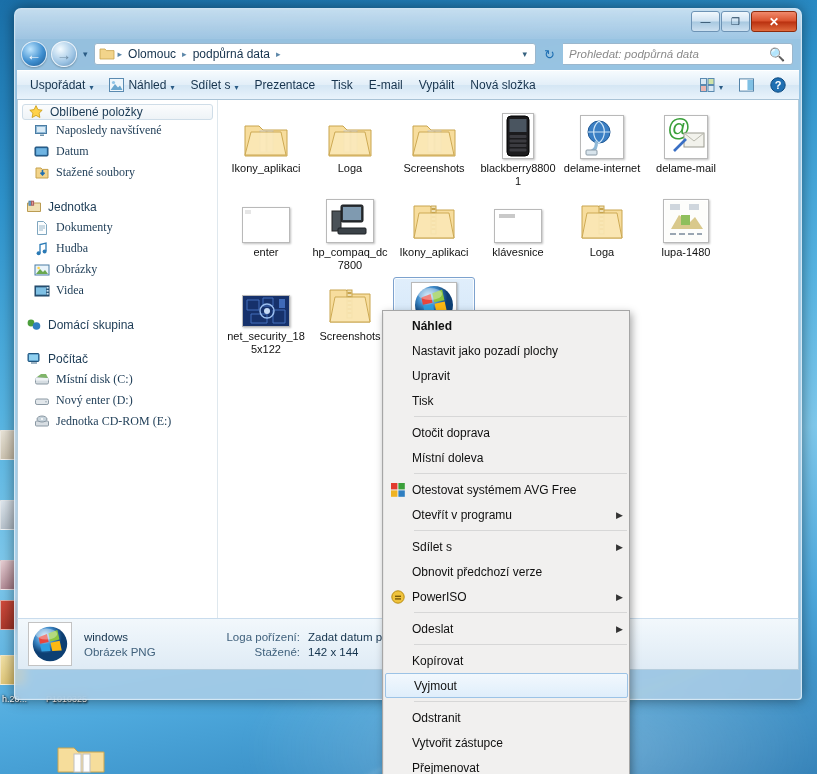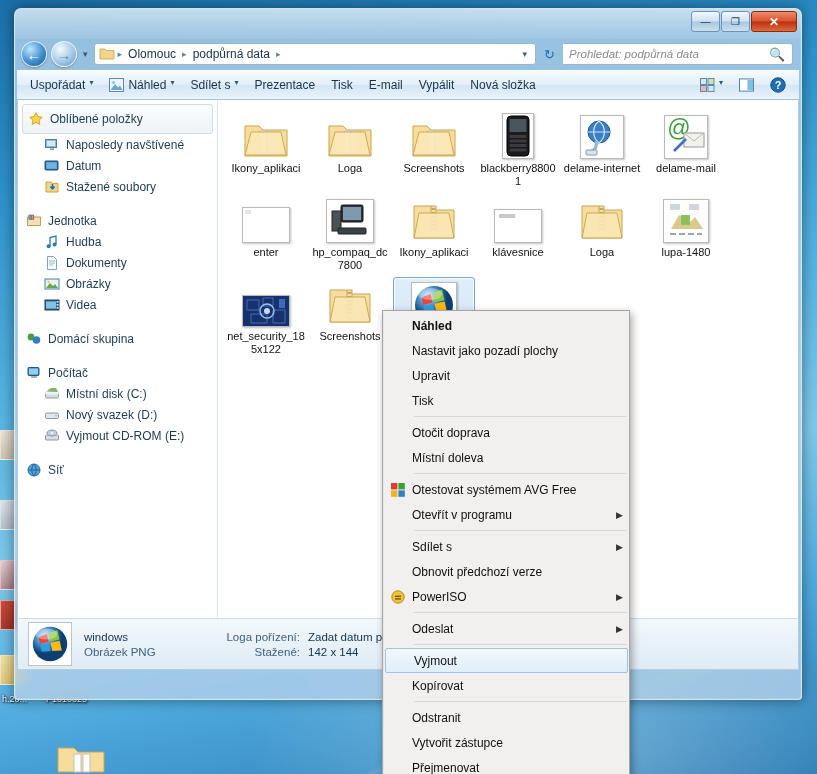--- a/index.html
+++ b/index.html
@@ -99,21 +99,21 @@
 
   
   #toolbar {
     height: 30px; margin: 1px 2px 0;
     background: linear-gradient(to bottom, #f6fbfe, #e2eef8 50%, #d4e6f4 51%, #e9f3fb);
     border-top: 1px solid #ffffff; border-bottom: 1px solid #a9c3d6;
     display: flex; align-items: center; padding: 0 6px; gap: 2px;
     font-size: 12px; color: #16334d;
   }
   .tb-item {
-    display: flex; align-items: flex-start; gap: 4px; padding: 4px 7px;
+    display: flex; align-items: flex-end; gap: 4px; padding: 4px 7px;
     border-radius: 3px; cursor: pointer; white-space: nowrap;
   }
   .tb-caret { font-size: 8px; color: #2a5b85; }
   .tb-spacer { flex: 1; }
   .tb-icon-sq { width: 15px; height: 14px; }
 
   
   #main { display: flex; margin: 0 2px; height: 518px; background: #fff;
           border-left: 1px solid #b5cddd; border-right: 1px solid #b5cddd; }
   #sidebar {
@@ -121,23 +121,23 @@
     padding: 4px 0 0 0; overflow: hidden; font-size: 12px; color: #1c3b55;
   }
   .side-item {
     display: flex; align-items: center; gap: 6px; height: 21px;
     padding-left: 10px; cursor: pointer; white-space: nowrap;
   }
   .side-item.header { font-weight: normal; padding-left: 8px; }
   .side-item.sel {
     background: linear-gradient(to bottom, #fbfcfd, #eef3f7);
     border: 1px solid #cfdde8; border-radius: 3px;
-    margin: 0 4px; padding-left: 5px; height: 30px;
-  }
-  .side-item.child { padding-left: 26px; }
+    margin: 0 4px; padding-left: 5px; height: 16px;
+  }
+  .side-item.child { padding-left: 16px; font-family: Liberation Serif, serif; }
   .side-gap { height: 13px; }
   .side-ico { width: 16px; height: 16px; flex: 0 0 16px; }
 
   #file-area { flex: 1; position: relative; background: #fff; overflow: hidden; padding: 8px 0 0 6px; }
   #file-grid { display: flex; flex-wrap: wrap; align-content: flex-start; }
   .file-item {
     width: 82px; height: 82px; margin: 1px 1px;
     display: flex; flex-direction: column; align-items: center;
     cursor: default; padding-top: 2px;
   }
@@ -354,32 +354,32 @@
       <div class="side-item header">
         <svg class="side-ico" viewBox="0 0 16 16">
           <path d="M1.5 4 h13 v8.5 h-13Z" fill="#f0e0b3" stroke="#bb9c52"></path>
           <rect x="3" y="2.2" width="2" height="4" fill="#7fb8dd" stroke="#4a7ca3"></rect>
           <rect x="5.6" y="2.2" width="2" height="4" fill="#e6a0a0" stroke="#a75a5a"></rect>
         </svg>
         <span>Jednotka</span>
       </div>
       <div class="side-item child">
         <svg class="side-ico" viewBox="0 0 16 16">
+          <path d="M3.5 1.5 h6 l3 3 v10 h-9Z" fill="#fbfdfe" stroke="#7fa6bf"></path>
+          <path d="M5 6 h6 M5 8 h6 M5 10 h4" stroke="#8fb0c6" stroke-width="0.9"></path>
+        </svg>
+        <span>Dokumenty</span>
+      </div>
+      <div class="side-item child">
+        <svg class="side-ico" viewBox="0 0 16 16">
           <path d="M6 12 V3.5 l6-1.4 V10" stroke="#2b7ab5" stroke-width="1.3" fill="none"></path>
           <circle cx="4.6" cy="12.2" r="2" fill="#2b7ab5"></circle>
           <circle cx="10.6" cy="10.6" r="2" fill="#2b7ab5"></circle>
         </svg>
         <span>Hudba</span>
-      </div>
-      <div class="side-item child">
-        <svg class="side-ico" viewBox="0 0 16 16">
-          <path d="M3.5 1.5 h6 l3 3 v10 h-9Z" fill="#fbfdfe" stroke="#7fa6bf"></path>
-          <path d="M5 6 h6 M5 8 h6 M5 10 h4" stroke="#8fb0c6" stroke-width="0.9"></path>
-        </svg>
-        <span>Dokumenty</span>
       </div>
       <div class="side-item child">
         <svg class="side-ico" viewBox="0 0 16 16">
           <rect x="1" y="3" width="14" height="10" fill="#e9f4fb" stroke="#4a7ca3"></rect>
           <circle cx="4.6" cy="6" r="1.3" fill="#ffd24a"></circle>
           <path d="M2 12 L6 7 L9 10 L11 8 L14 12Z" fill="#6aa84f"></path>
         </svg>
         <span>Obrázky</span>
       </div>
       <div class="side-item child">
@@ -419,40 +419,33 @@
           <rect x="1.5" y="6" width="13" height="2.6" fill="#eef2f5"></rect>
           <path d="M3 5 l4-3 5 0 2 4" fill="#6aa84f" opacity=".85"></path>
         </svg>
         <span>Místní disk (C:)</span>
       </div>
       <div class="side-item child">
         <svg class="side-ico" viewBox="0 0 16 16">
           <rect x="1.5" y="6" width="13" height="5.5" rx="1.6" fill="#e2e7eb" stroke="#8a98a3"></rect>
           <circle cx="12" cy="8.8" r="0.8" fill="#9aa7b1"></circle>
         </svg>
-        <span>Nový svazek (D:)</span>
+        <span>Nový enter (D:)</span>
       </div>
       <div class="side-item child">
         <svg class="side-ico" viewBox="0 0 16 16">
           <rect x="1.5" y="7" width="13" height="5" rx="1" fill="#d8dee3" stroke="#8a98a3"></rect>
           <ellipse cx="8" cy="5" rx="5" ry="3" fill="#c7d3db" stroke="#8a98a3"></ellipse>
           <circle cx="8" cy="5" r="1" fill="#fff"></circle>
         </svg>
-        <span>Vyjmout CD-ROM (E:)</span>
+        <span>Jednotka CD-ROM (E:)</span>
       </div>
 
       <div class="side-gap"></div>
 
-      <div class="side-item header">
-        <svg class="side-ico" viewBox="0 0 16 16">
-          <circle cx="8" cy="8" r="6" fill="#4fa3dd" stroke="#2b6c9c"></circle>
-          <path d="M2 8 h12 M8 2 a9 9 0 0 1 0 12 a9 9 0 0 1 0-12" stroke="#1e5980" fill="none" stroke-width=".8"></path>
-        </svg>
-        <span>Síť</span>
-      </div>
     </div>
 
     <div id="file-area">
       <div id="file-grid">
 
         <div class="file-item">
           <div class="file-thumb">
               <svg width="46" height="40" viewBox="0 0 46 40">
             <path d="M2 7 h14 l4 4 h24 v26 H2Z" fill="#f7dd9d" stroke="#c9a54e"></path>
             <rect x="17" y="12" width="6" height="21" fill="#fdfdfd" stroke="#c8c8c8"></rect>
@@ -812,27 +805,27 @@
     <div class="ctx-sep"></div>
 
     <div class="ctx-item">
       <span class="ctx-gutter"></span>
       <span class="ctx-label">Odeslat</span>
       <span class="ctx-arrow">▶</span>
     </div>
 
     <div class="ctx-sep"></div>
 
+    <div class="ctx-item">
+      <span class="ctx-gutter"></span>
+      <span class="ctx-label">Kopírovat</span>
+    </div>
     <div class="ctx-item hl">
       <span class="ctx-gutter"></span>
       <span class="ctx-label">Vyjmout</span>
-    </div>
-    <div class="ctx-item">
-      <span class="ctx-gutter"></span>
-      <span class="ctx-label">Kopírovat</span>
     </div>
 
     <div class="ctx-sep"></div>
 
     <div class="ctx-item">
       <span class="ctx-gutter"></span>
       <span class="ctx-label">Odstranit</span>
     </div>
     <div class="ctx-item">
       <span class="ctx-gutter"></span>

